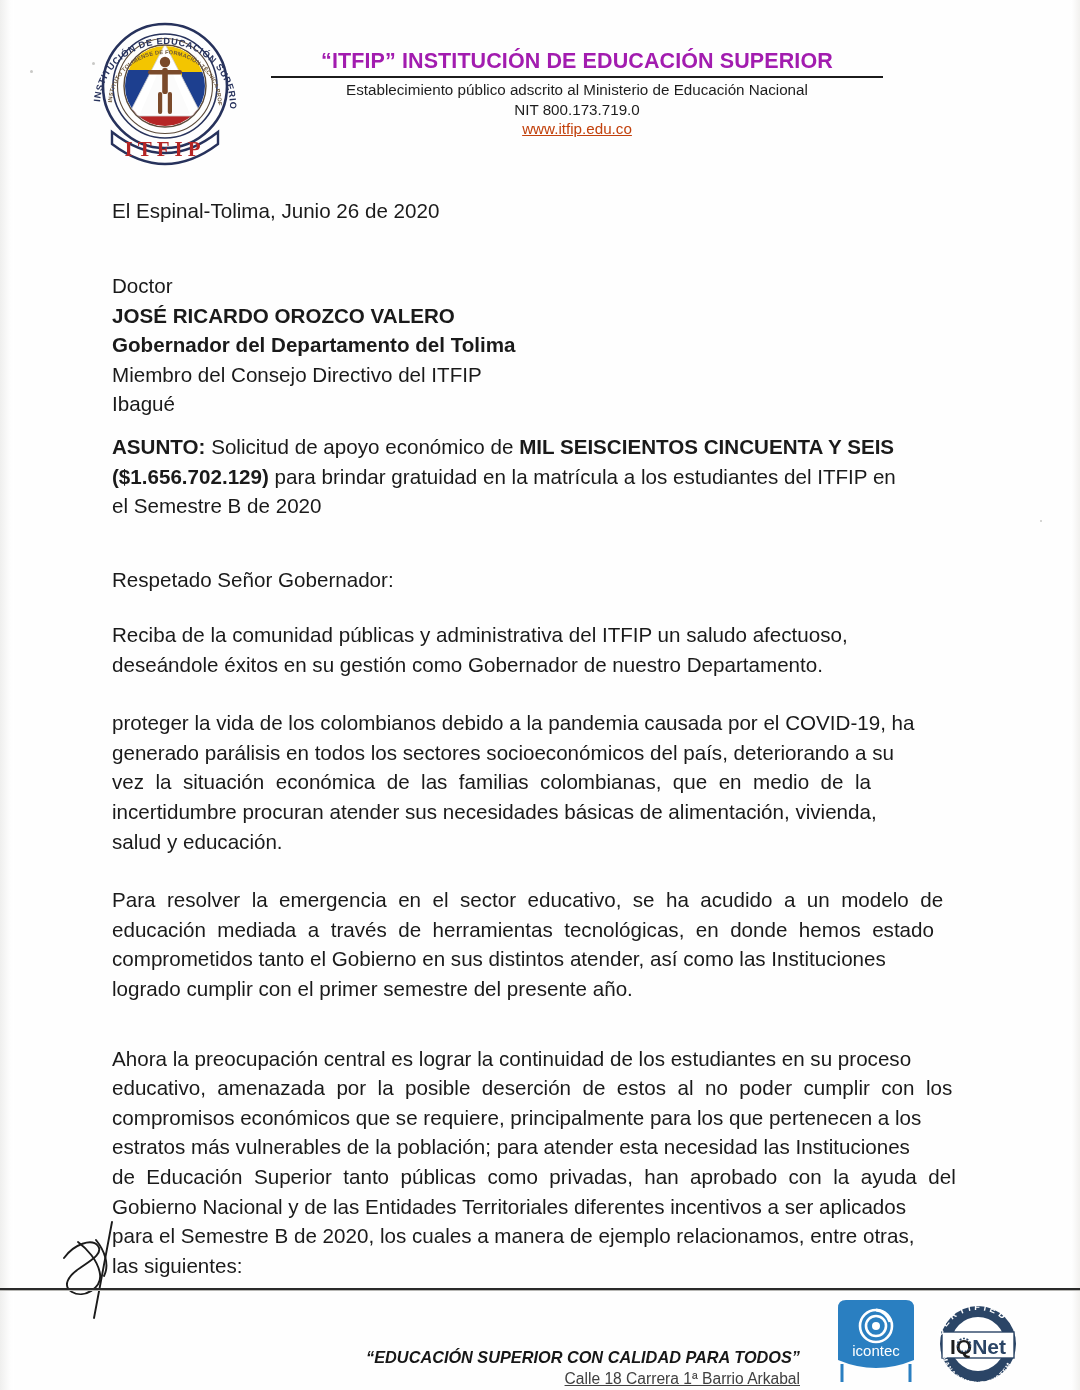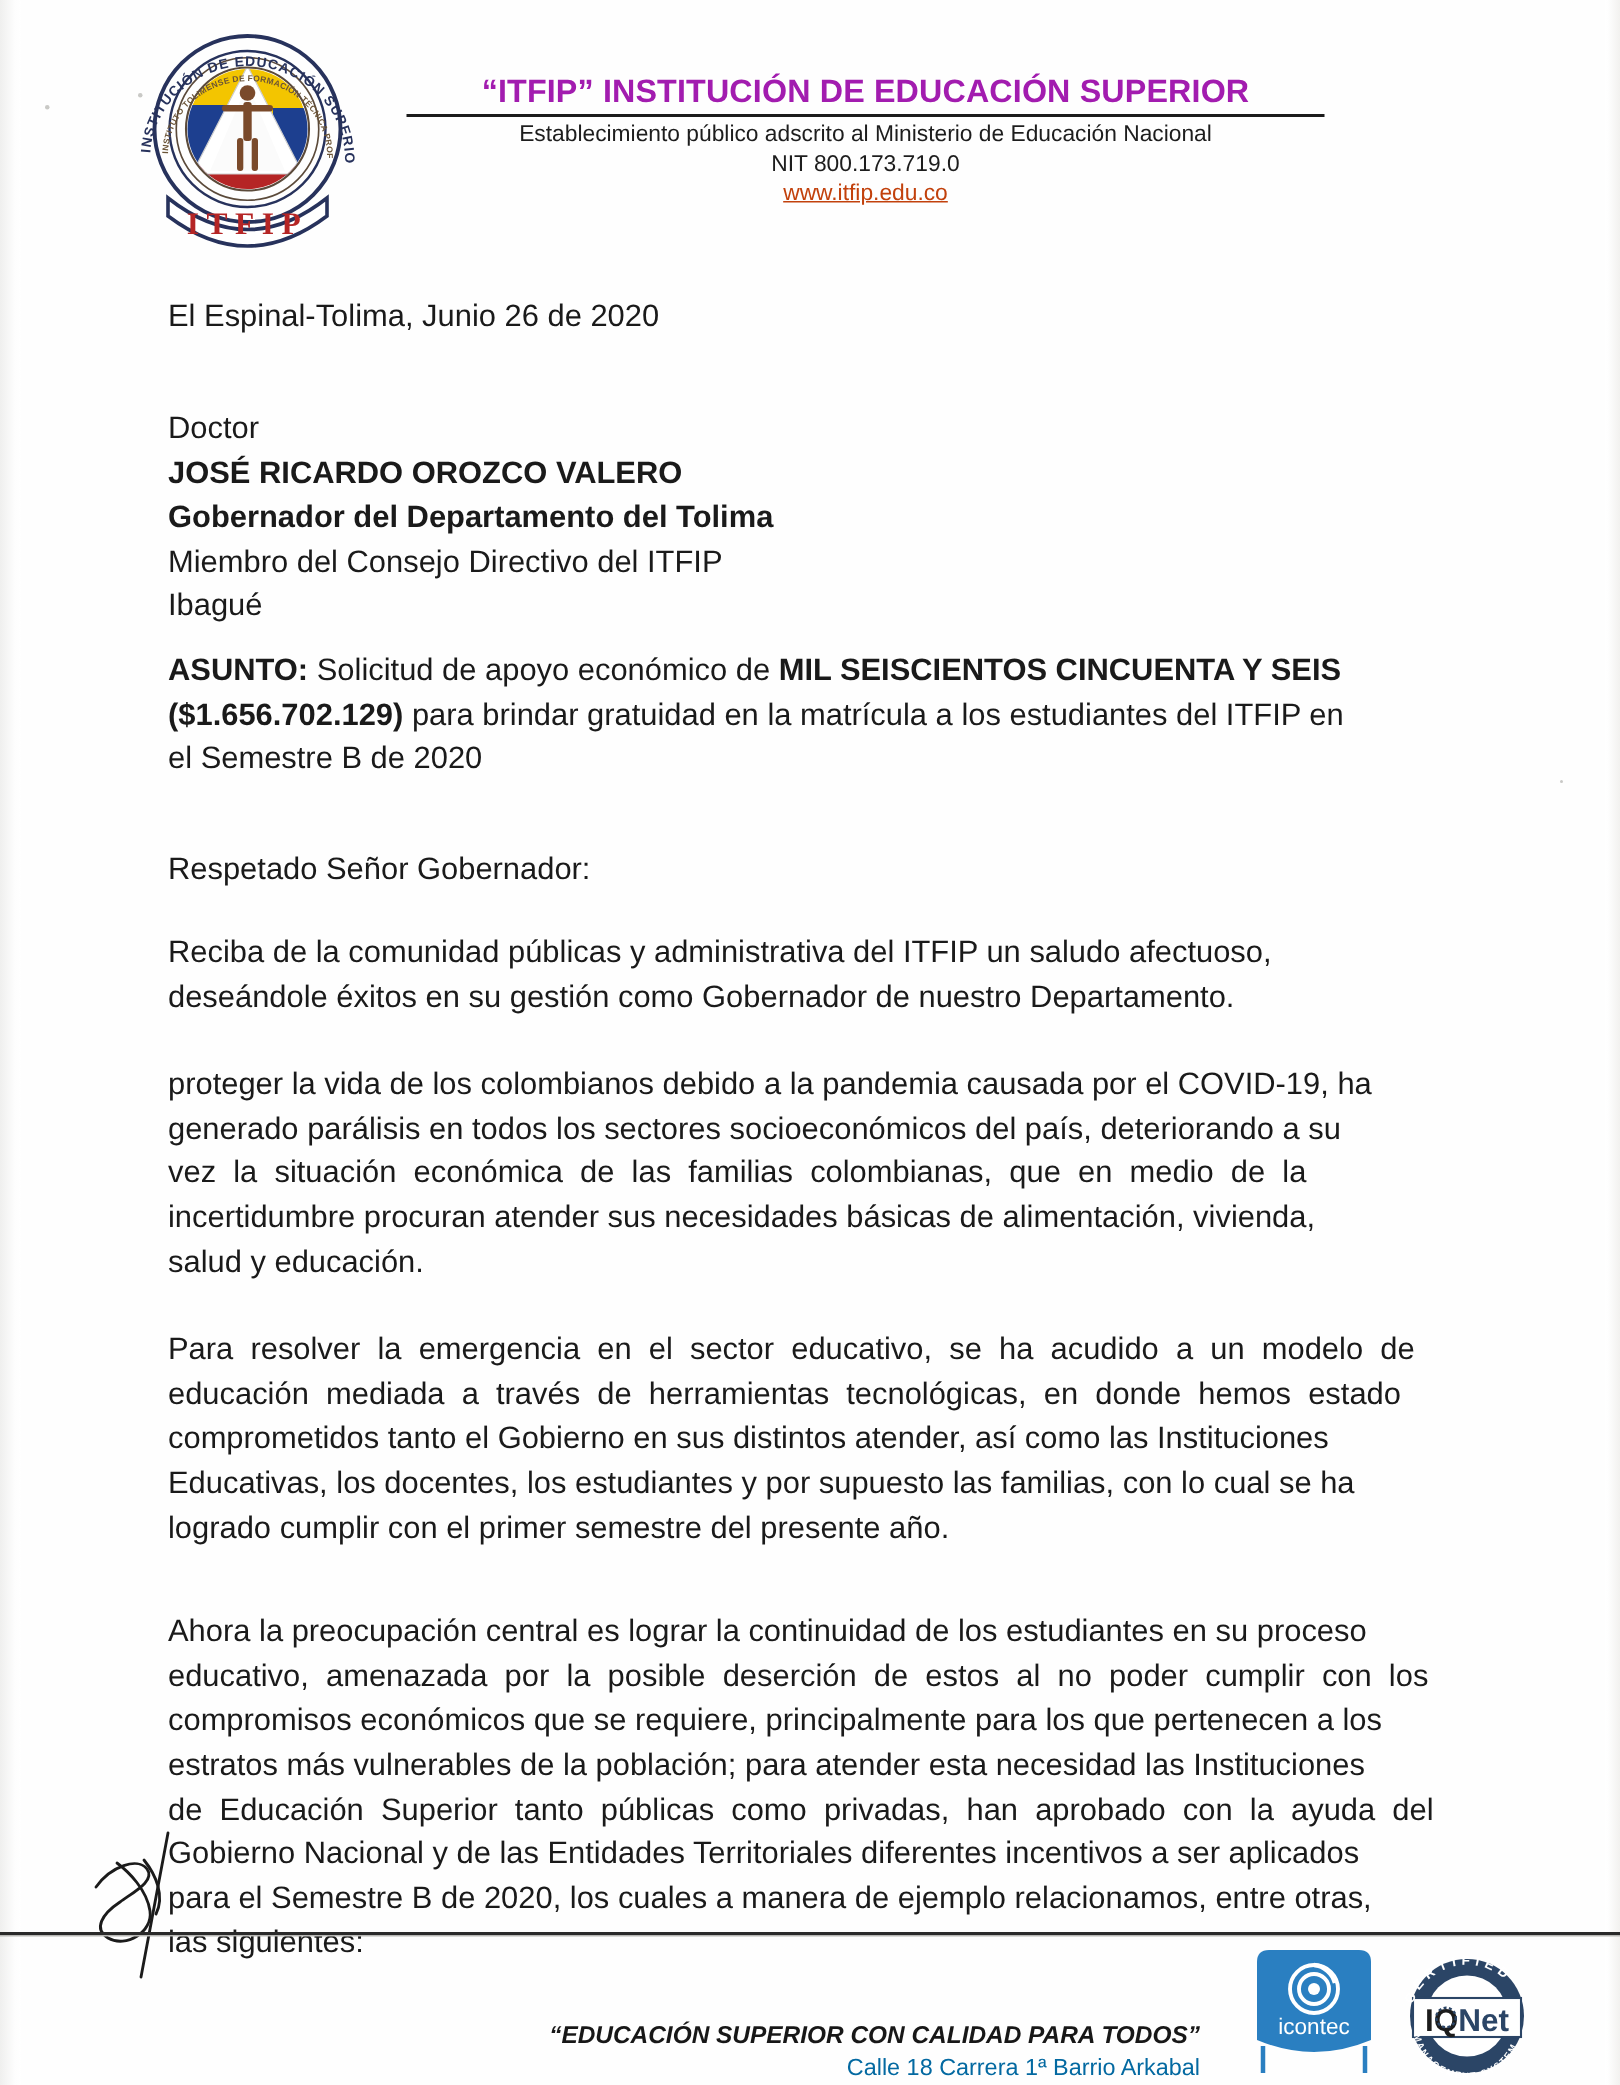--- a/index.html
+++ b/index.html
@@ -131,21 +131,22 @@
   .ft-slogan {
     font-size: 16.3px;
     font-weight: bold;
     font-style: italic;
     line-height: 1.32;
     color: #171717;
   }
   .ft-line {
     font-size: 15.6px;
     line-height: 1.34;
-    color: #0369a1;
+    color: #404040;
+    text-decoration: underline;
   }
   .ft-cut {
     
     overflow: hidden;
     height: 12px;
   }
 
   
   #certs {
     position: absolute;
@@ -278,21 +279,20 @@
           <div class="ln">proteger la vida de los colombianos debido a la pandemia causada por el COVID-19, ha</div>
           <div class="ln">generado parálisis en todos los sectores socioeconómicos del país, deteriorando a su</div>
           <div class="ln">vez  la  situación  económica  de  las  familias  colombianas,  que  en  medio  de  la</div>
           <div class="ln">incertidumbre procuran atender sus necesidades básicas de alimentación, vivienda,</div>
           <div class="ln">salud y educación.</div>
         </div>
         <div class="para" style="margin-top: 29px;">
           <div class="ln">Para  resolver  la  emergencia  en  el  sector  educativo,  se  ha  acudido  a  un  modelo  de</div>
           <div class="ln">educación  mediada  a  través  de  herramientas  tecnológicas,  en  donde  hemos  estado</div>
           <div class="ln">comprometidos tanto el Gobierno en sus distintos atender, así como las Instituciones</div>
-          <div class="ln">Educativas, los docentes, los estudiantes y por supuesto las familias, con lo cual se ha</div>
           <div class="ln">logrado cumplir con el primer semestre del presente año.</div>
         </div>
         <div class="para" style="margin-top: 40px;">
           <div class="ln">Ahora la preocupación central es lograr la continuidad de los estudiantes en su proceso</div>
           <div class="ln">educativo,  amenazada  por  la  posible  deserción  de  estos  al  no  poder  cumplir  con  los</div>
           <div class="ln">compromisos económicos que se requiere, principalmente para los que pertenecen a los</div>
           <div class="ln">estratos más vulnerables de la población; para atender esta necesidad las Instituciones</div>
           <div class="ln">de  Educación  Superior  tanto  públicas  como  privadas,  han  aprobado  con  la  ayuda  del</div>
           <div class="ln">Gobierno Nacional y de las Entidades Territoriales diferentes incentivos a ser aplicados</div>
           <div class="ln">para el Semestre B de 2020, los cuales a manera de ejemplo relacionamos, entre otras,</div>

